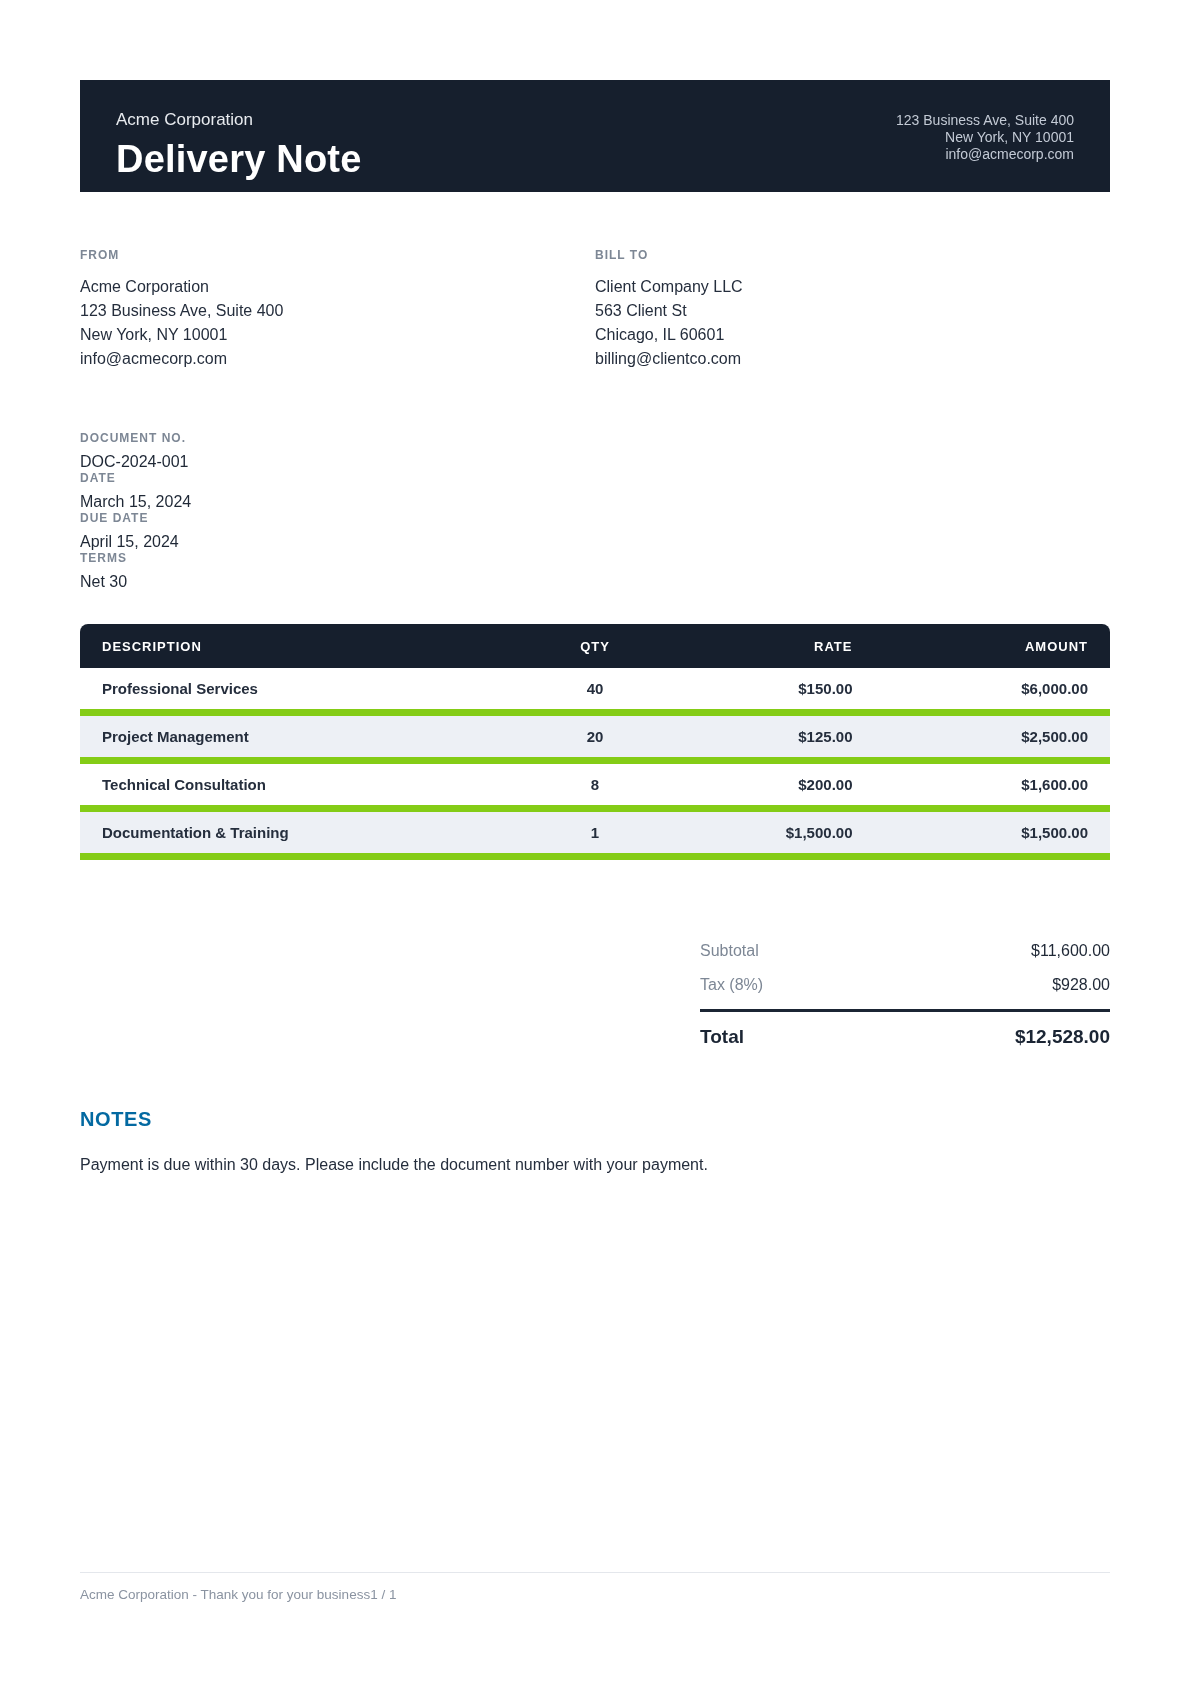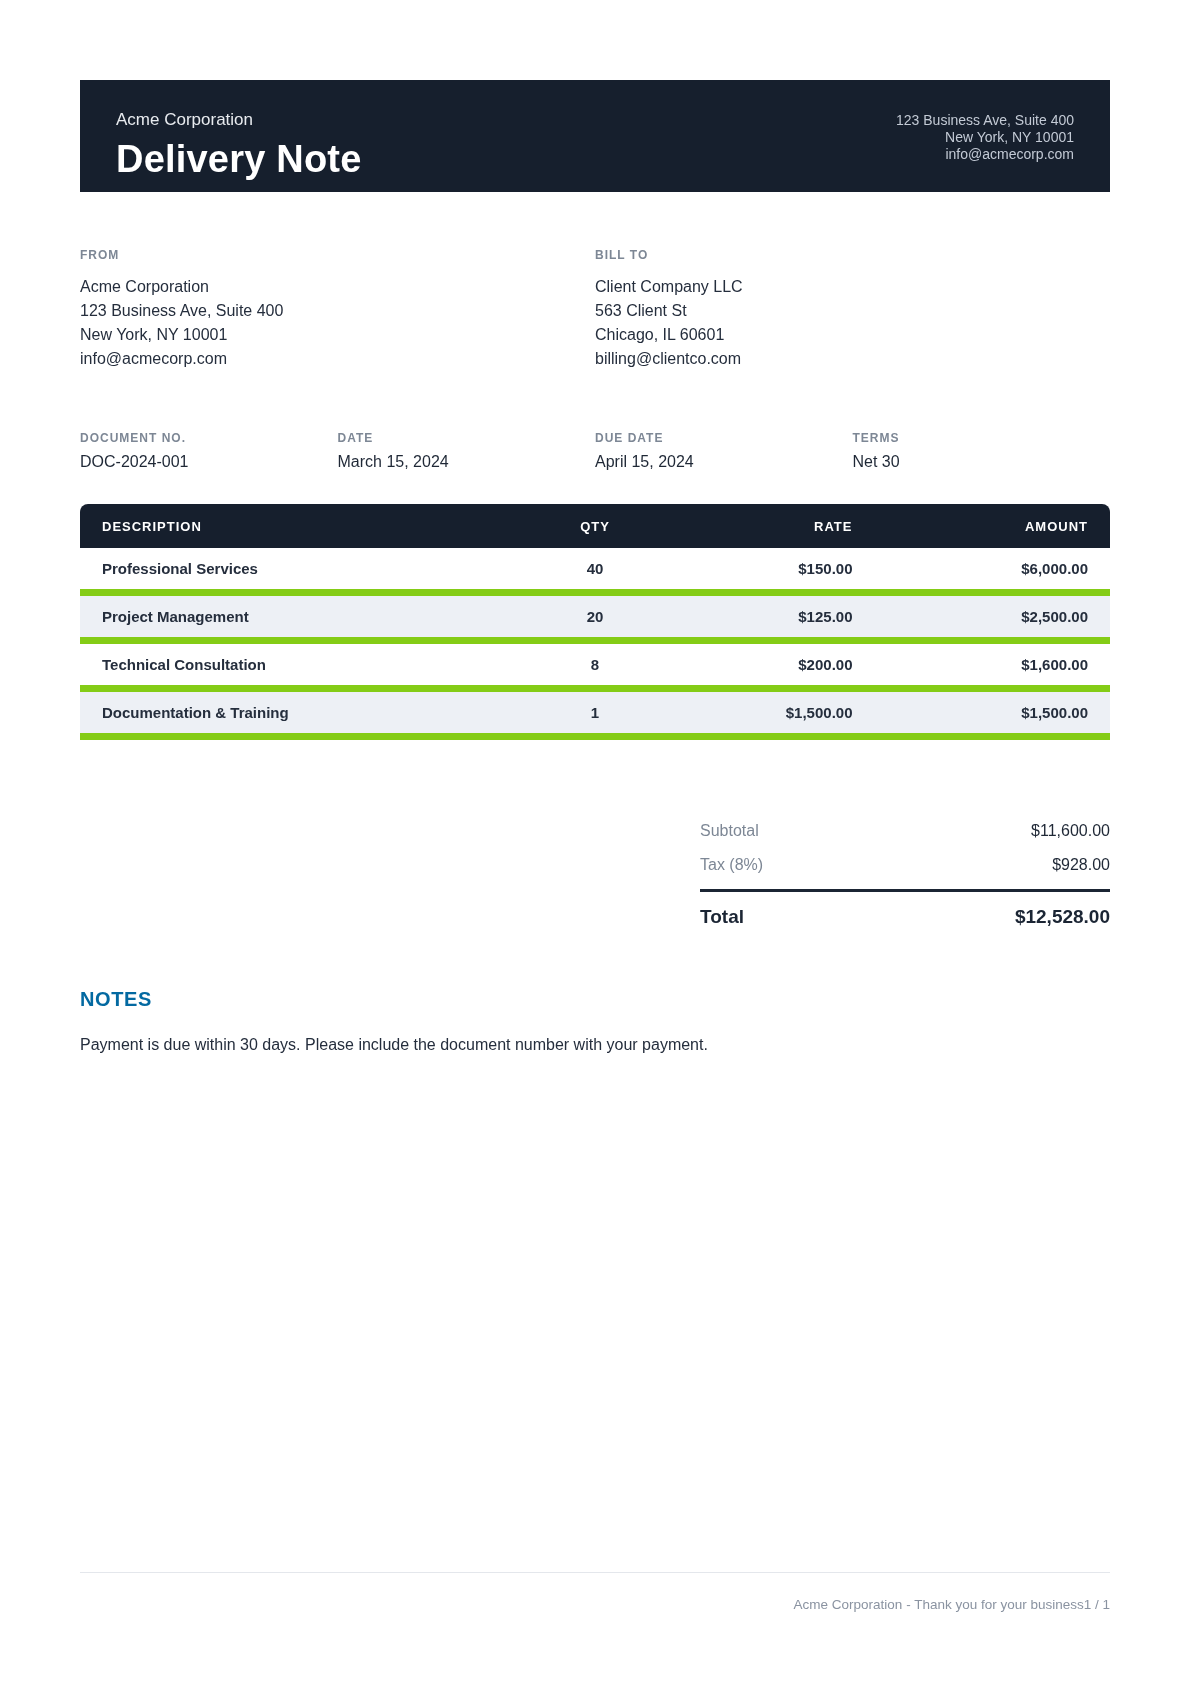--- a/index.html
+++ b/index.html
@@ -58,20 +58,21 @@
     color: #7d8795;
     text-transform: uppercase;
     margin-bottom: 13px;
   }
   .party-line { font-size: 16px; line-height: 24px; color: #252e3d; }
 
   
   .meta {
     display: flex;
     margin-top: 60px;
+    flex-direction: column;
   }
   .meta-field { width: 25%; }
   .meta-field .field-label { margin-bottom: 8px; }
   .meta-value { font-size: 16px; color: #1f2836; }
 
   
   .items { margin-top: 33px; }
   .items-head {
     background: #161f2d;
     border-radius: 8px 8px 0 0;
@@ -143,23 +144,23 @@
     line-height: 1.45;
   }
 
   
   .footer {
     position: absolute;
     left: 80px;
     right: 80px;
     top: 1572px;
     border-top: 1px solid #e4e7ec;
-    padding-top: 24px;
-    display: flex;
-    justify-content: flex-end;
+    padding-top: 14px;
+    display: flex;
+    justify-content: flex-start;
     font-size: 13.5px;
     color: #8a93a1;
   }
 </style>
 </head>
 <body>
 
 <div class="content">
 
   <div class="banner">

